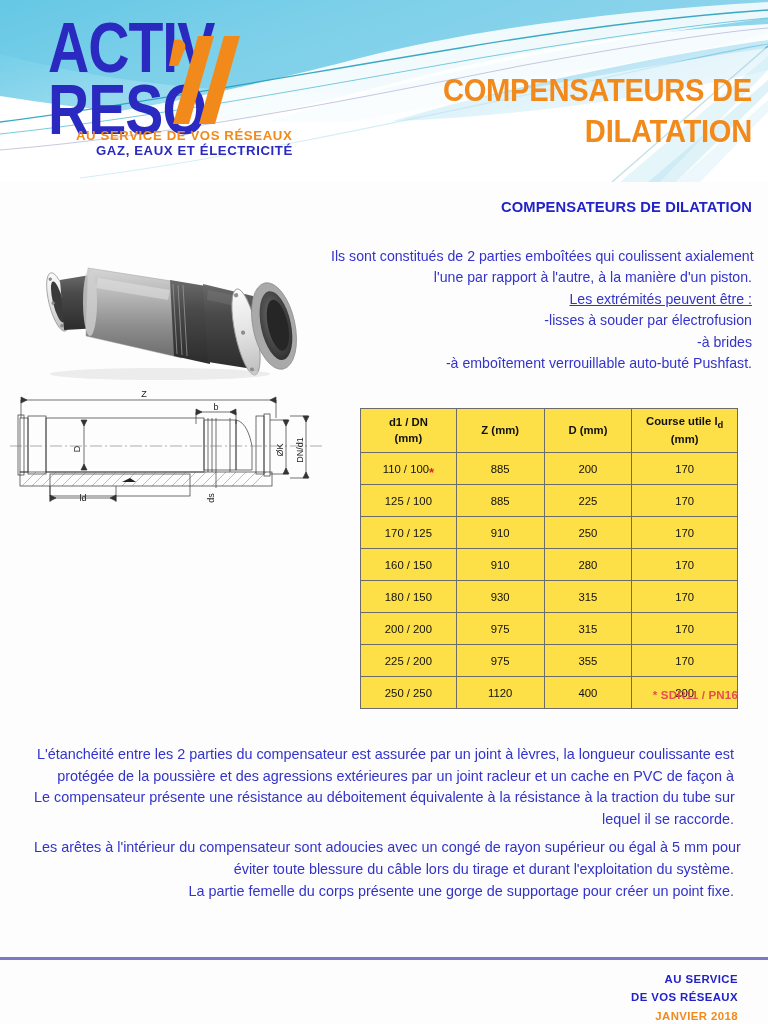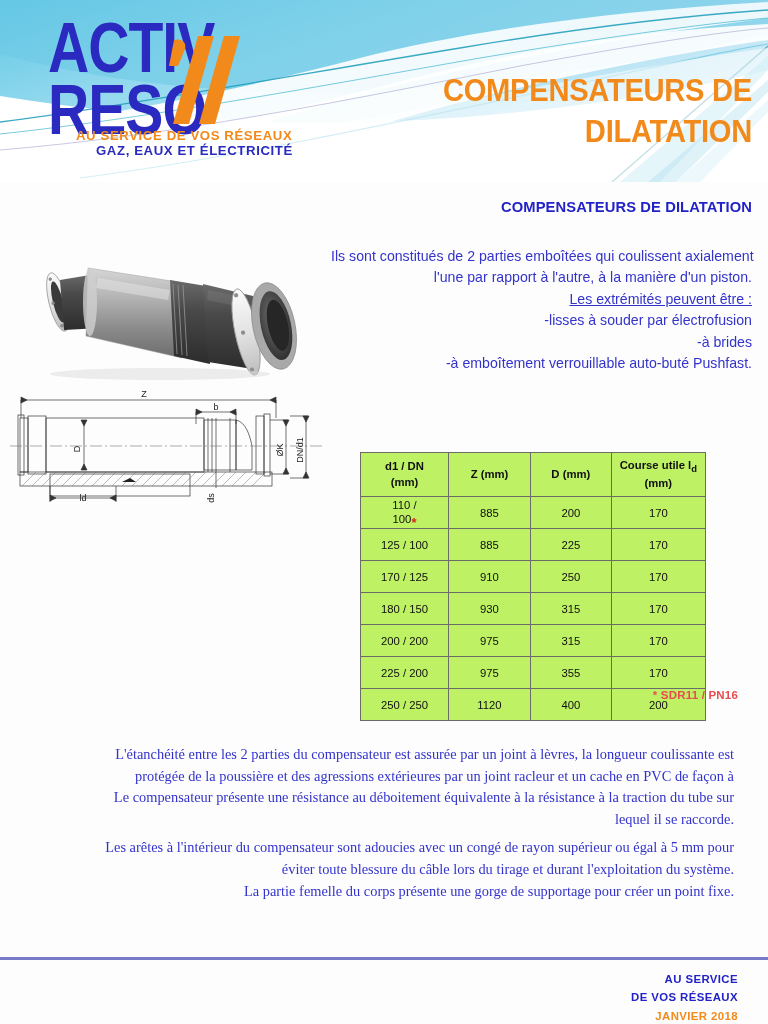--- a/index.html
+++ b/index.html
@@ -97,25 +97,24 @@
     position: absolute;
     left: 4px; top: 388px;
     width: 330px; height: 128px;
   }
   .drawing svg { display: block; }
 
   
   .spec-table {
     position: absolute;
     left: 360px; top: 408px;
-    width: 346px;
+    width: 378px;
     border-collapse: collapse;
     font-family: "Liberation Sans", sans-serif;
-    background: #bef264;
-    margin-top: 44px;
+    background: #fde047;
   }
   .spec-table th, .spec-table td {
     border: 1px solid #6b6b6b;
     text-align: center;
     vertical-align: middle;
     color: #101010;
   }
   .spec-table th {
     font-size: 11.3px;
     font-weight: bold;
@@ -153,21 +152,21 @@
     font-size: 11.5px;
     letter-spacing: 0.2px;
   }
 
   
   .body-text {
     position: absolute;
     left: 34px; top: 744px;
     width: 700px;
     color: #3333CC;
-    font-family: Liberation Serif, serif;
+    font-family: Liberation Sans, sans-serif;
     font-size: 14.4px;
     line-height: 1.5;
     text-align: right;
   }
   .body-text p { margin: 0; }
   .body-text .line { display: block; white-space: nowrap; }
   .body-text .gap { height: 7px; }
 
   
   .footer-rule {
@@ -482,20 +481,26 @@
           <td>225</td>
           <td>170</td>
         </tr>
         <tr>
           <td class="cell-star">170 / 125</td>
           <td>910</td>
           <td>250</td>
           <td>170</td>
         </tr>
         <tr>
+          <td class="cell-star">160 / 150</td>
+          <td>910</td>
+          <td>280</td>
+          <td>170</td>
+        </tr>
+        <tr>
           <td class="cell-star">180 / 150</td>
           <td>930</td>
           <td>315</td>
           <td>170</td>
         </tr>
         <tr>
           <td class="cell-star">200 / 200</td>
           <td>975</td>
           <td>315</td>
           <td>170</td>

